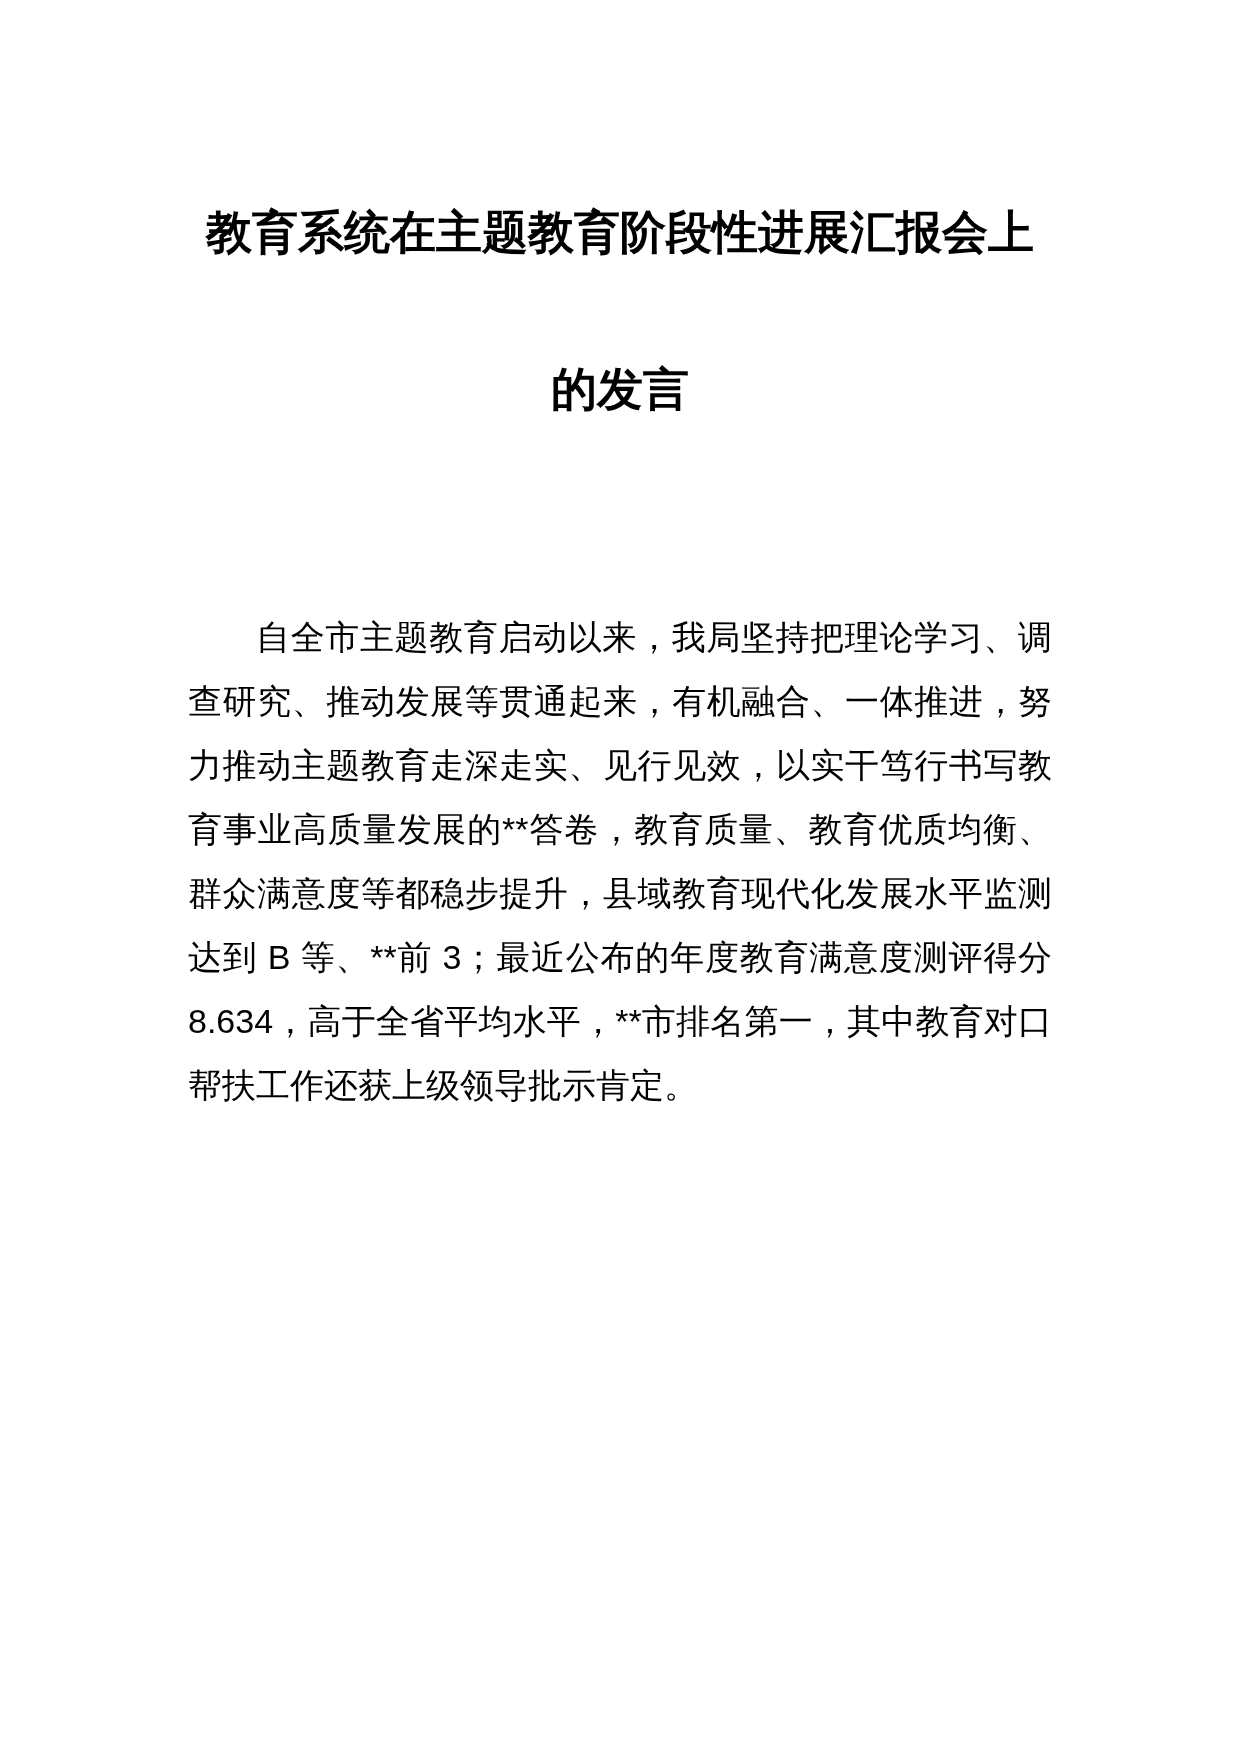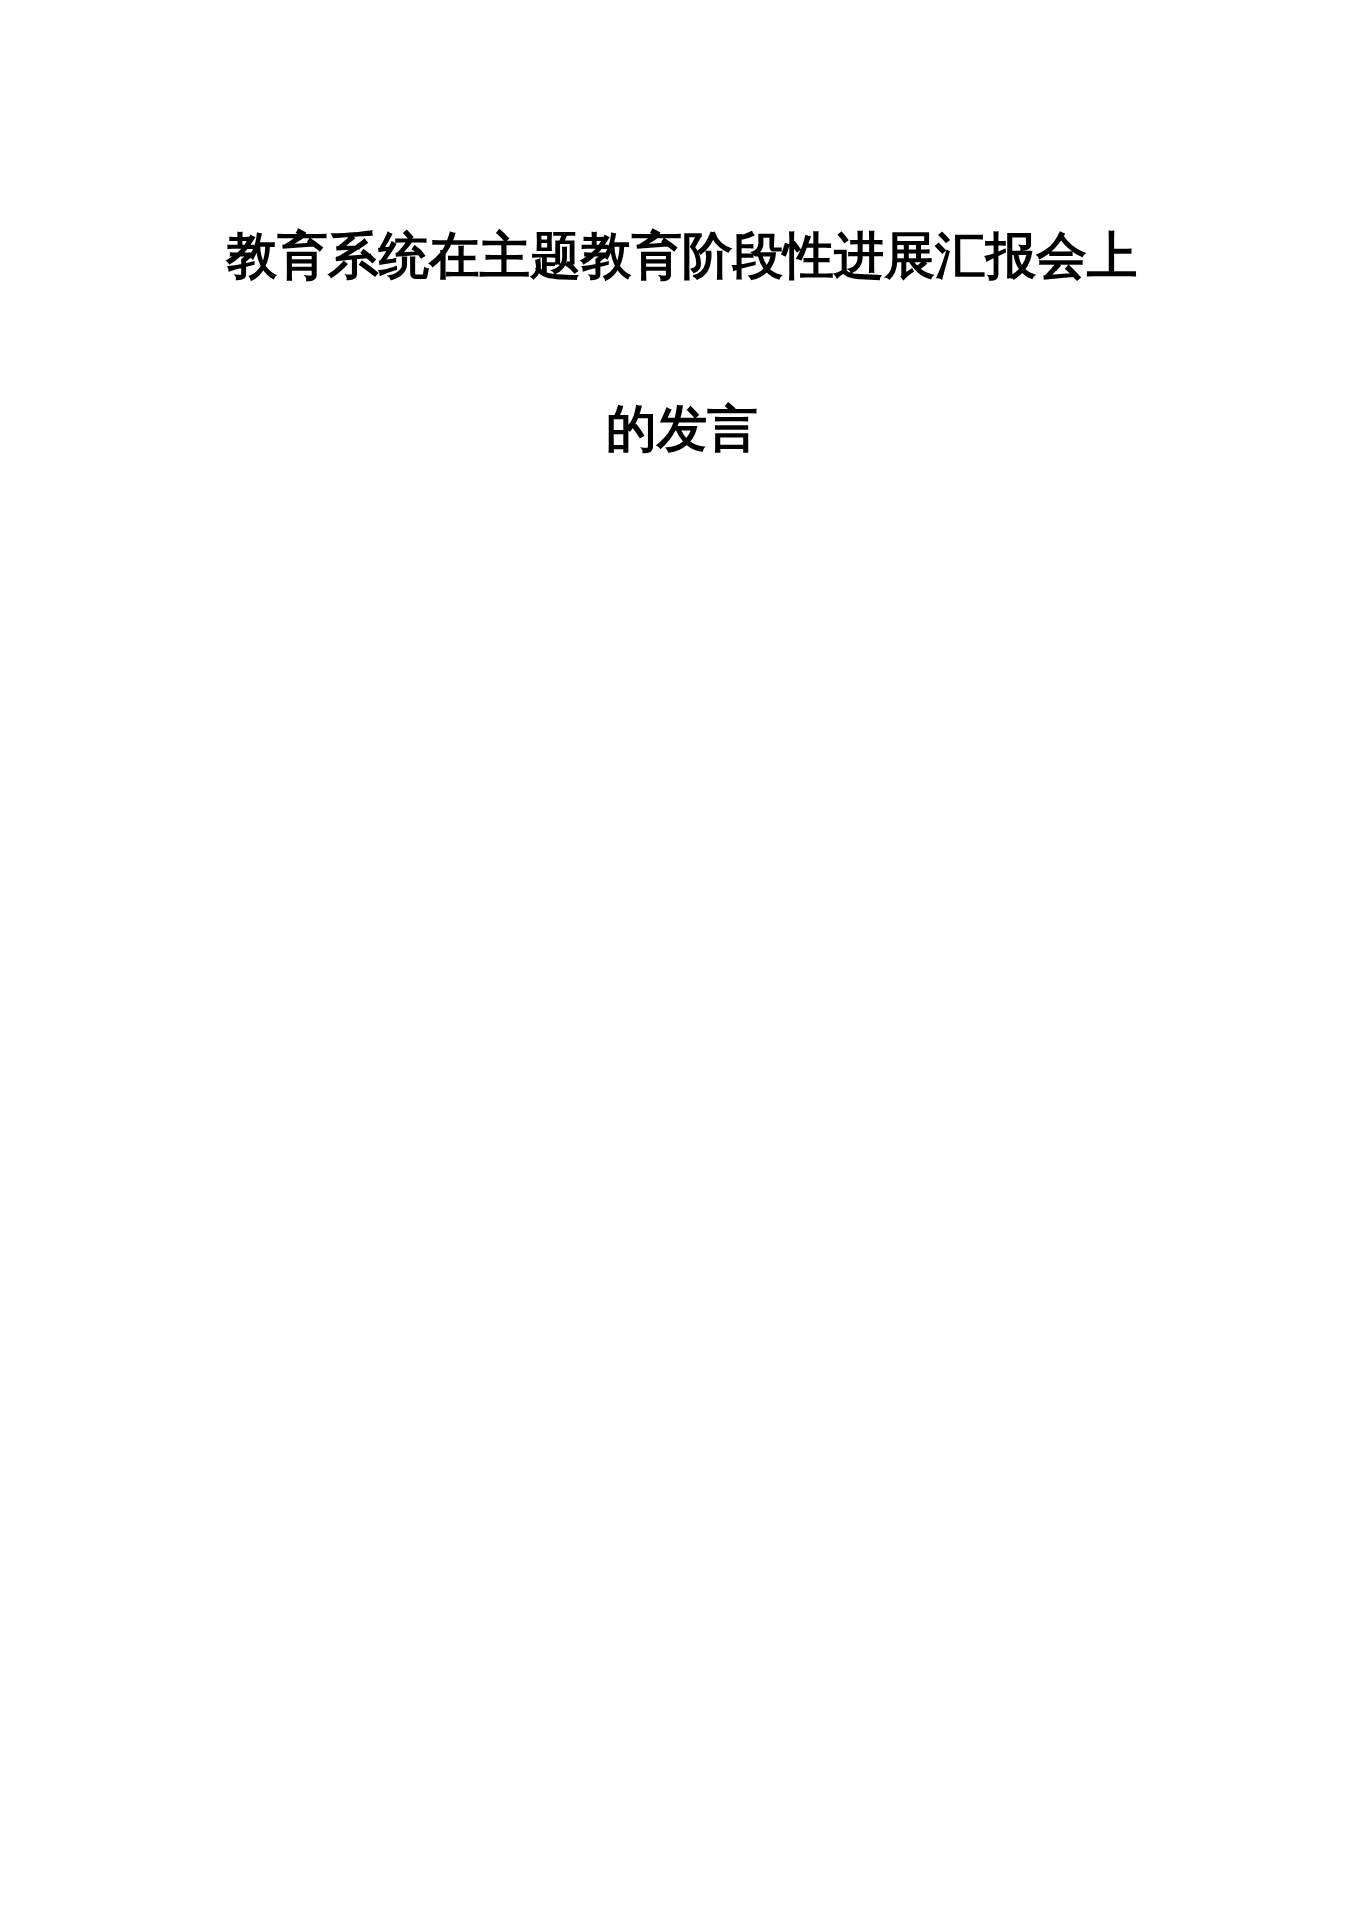--- a/index.html
+++ b/index.html
@@ -41,14 +41,15 @@
   .doc-paragraph + .doc-paragraph {
     margin-top: 72px;
   }
 </style>
 </head>
 <body>
 
 <div class="page">
   <h1 class="doc-title">教育系统在主题教育阶段性进展汇报会上的发言</h1>
   <div class="doc-body">
+    <p class="doc-paragraph">自全市主题教育启动以来，我局坚持把理论学习、调查研究、推动发展等贯通起来，有机融合、一体推进，努力推动主题教育走深走实、见行见效，以实干笃行书写教育事业高质量发展的**答卷，教育质量、教育优质均衡、群众满意度等都稳步提升，县域教育现代化发展水平监测达到 B 等、**前 3；最近公布的年度教育满意度测评得分 8.634，高于全省平均水平，**市排名第一，其中教育对口帮扶工作还获上级领导批示肯定。</p>
   </div>
 </div>
 
 </body></html>

